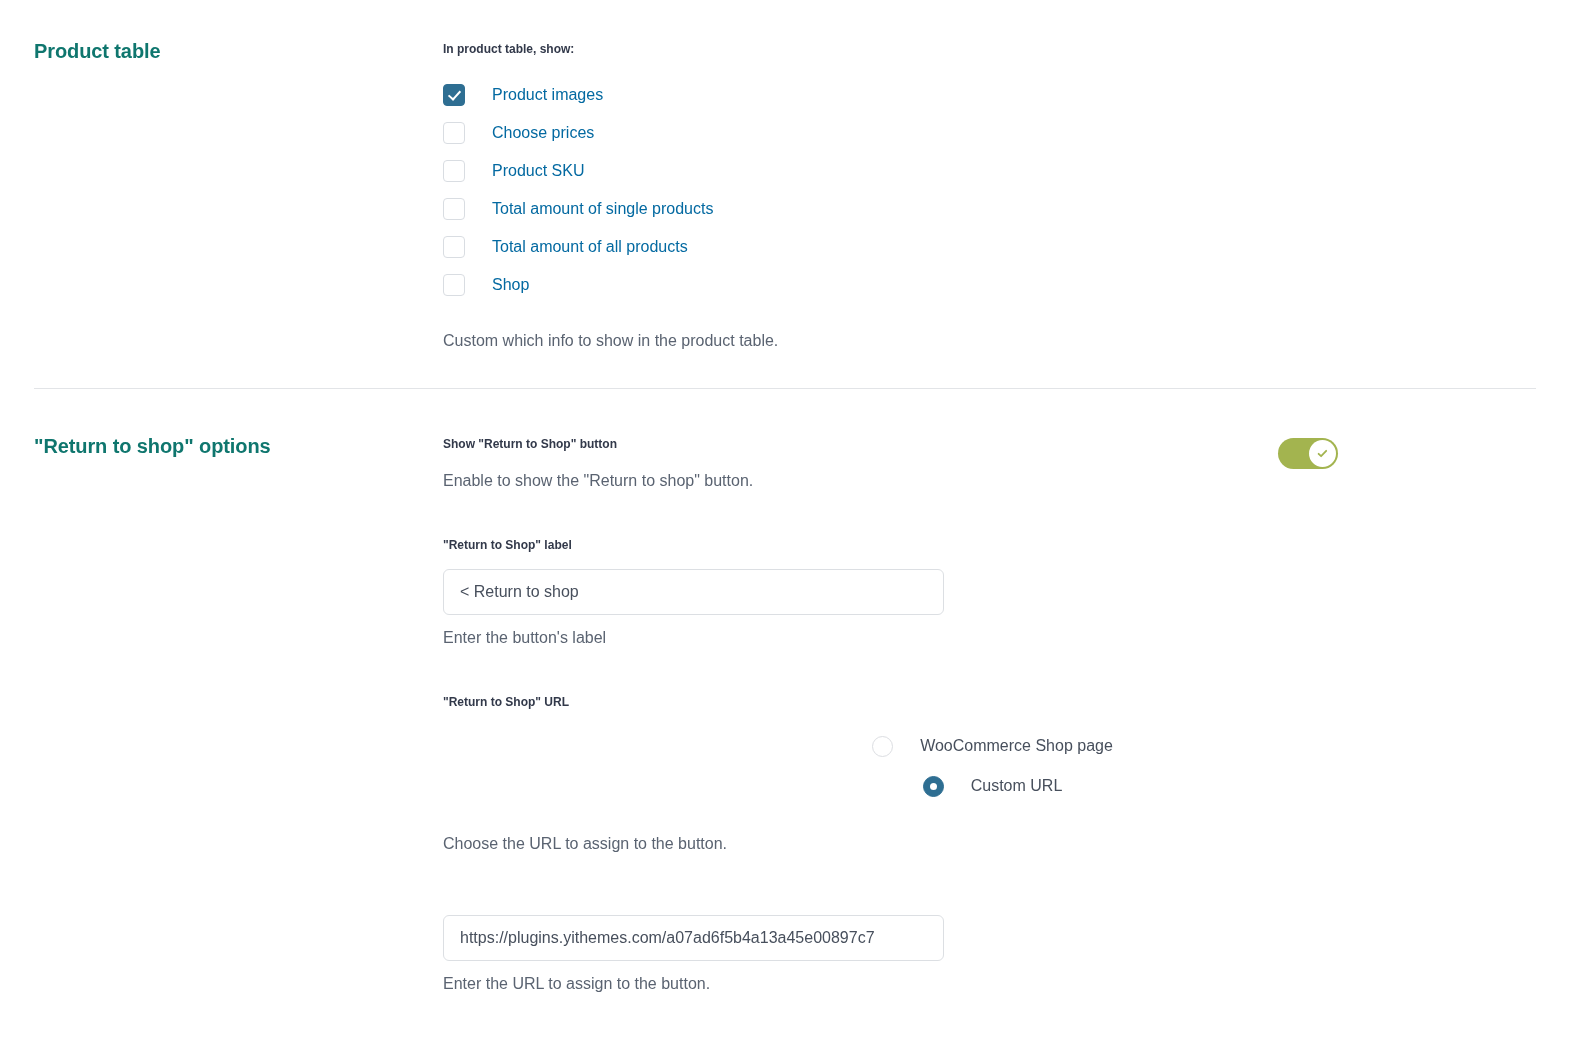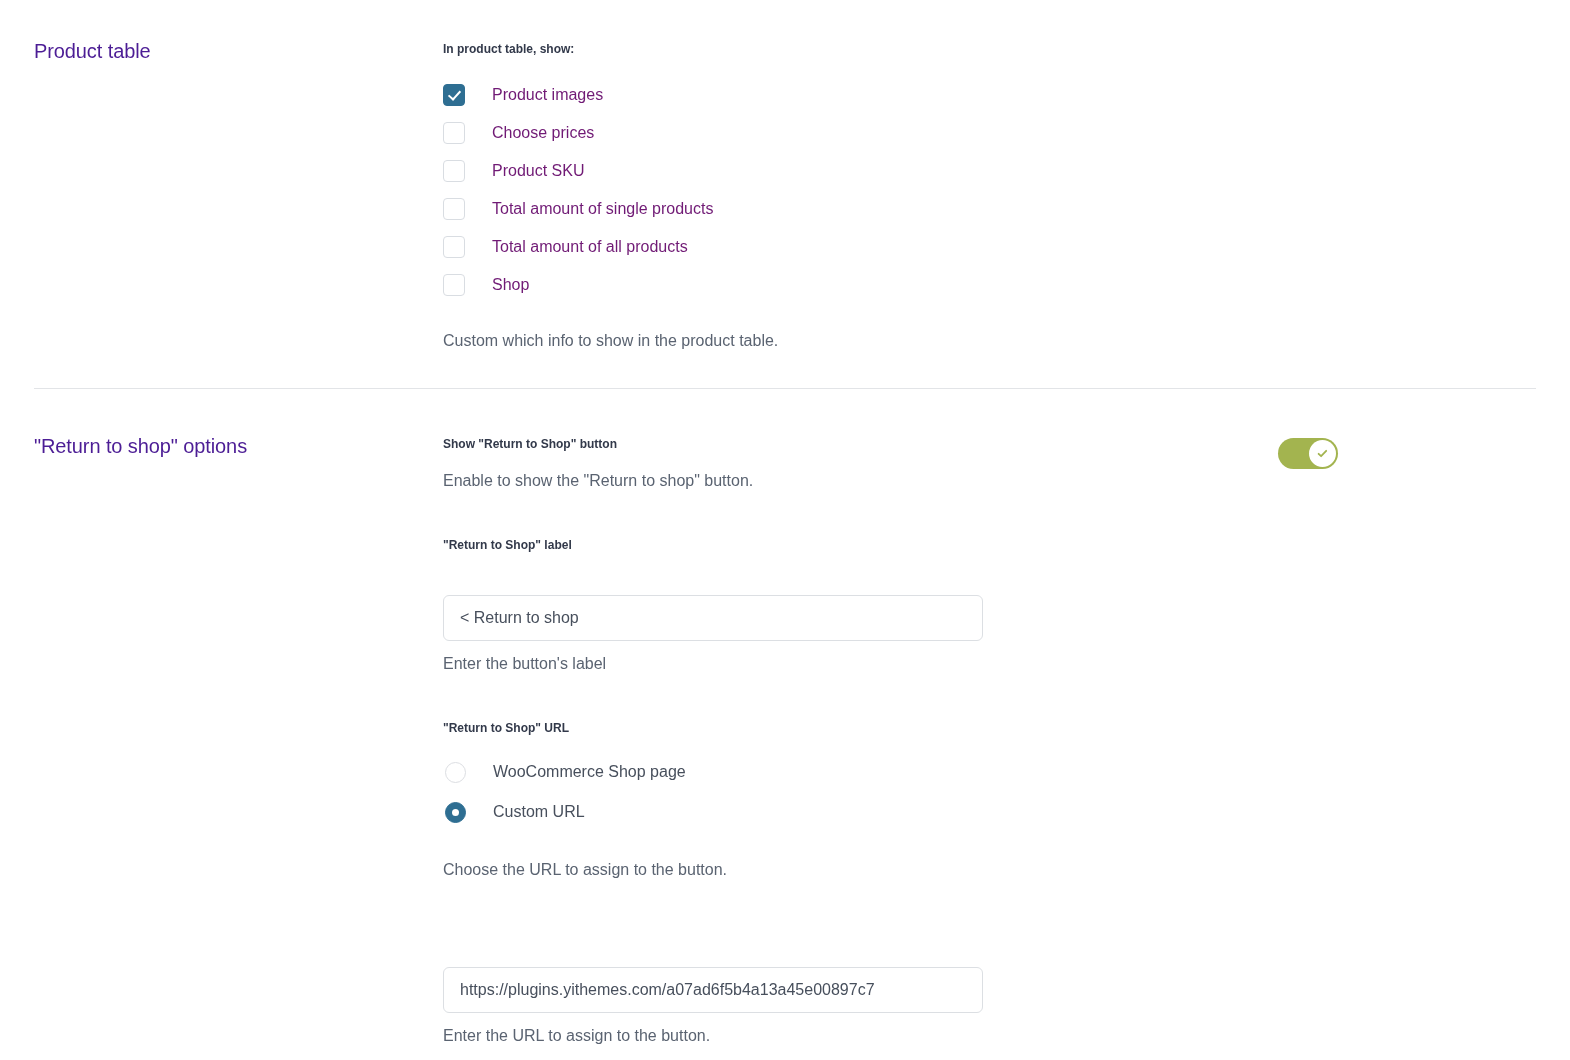--- a/index.html
+++ b/index.html
@@ -29,22 +29,22 @@
     padding: 0;
   }
   .section-title-col {
     width: 443px;
     flex: 0 0 443px;
     padding-left: 34px;
     box-sizing: border-box;
   }
   .section-title {
     font-size: 20px;
-    font-weight: normal;
-    color: #4c1d95;
+    font-weight: bold;
+    color: #0f766e;
     letter-spacing: -0.1px;
     margin: 0;
     line-height: 26px;
   }
   .section-body {
     flex: 1 1 auto;
     padding-right: 30px;
   }
 
   
@@ -88,21 +88,21 @@
     left: 7px;
     top: 3px;
     width: 5px;
     height: 10px;
     border: solid #ffffff;
     border-width: 0 2.4px 2.4px 0;
     transform: rotate(42deg);
   }
   .cb-label {
     font-size: 16px;
-    color: #701a75;
+    color: #0369a1;
     margin-left: 27px;
     line-height: 22px;
   }
   .help-text {
     font-size: 16px;
     color: #5a6371;
     line-height: 22px;
     margin: 0;
   }
   .help-pt-1 { margin-top: 26px; }
@@ -149,44 +149,44 @@
     display: flex;
     align-items: center;
     justify-content: center;
   }
   .toggle .knob svg { display: block; }
 
   .block { margin-top: 42px; }
   .block .field-label { margin-bottom: 13px; }
 
   .text-input {
-    width: 540px;
+    width: 501px;
     height: 46px;
     box-sizing: border-box;
     border: 1px solid #dcdfe3;
     border-radius: 6px;
     background: #ffffff;
     font-family: "Liberation Sans", sans-serif;
     font-size: 16px;
     color: #474f5c;
     padding: 0 16px;
     outline: none;
-    margin-top: 26px;
   }
   .input-help { margin-top: 12px; }
 
   .radio-list {
     margin: 0;
     padding: 0;
     list-style: none;
   }
   .radio-row {
     display: flex;
     align-items: center;
     height: 40px;
+    justify-content: center;
   }
   .rb {
     width: 21px;
     height: 21px;
     border-radius: 50%;
     box-sizing: border-box;
     flex: 0 0 21px;
     background: #ffffff;
     border: 1px solid #dcdee2;
     position: relative;

